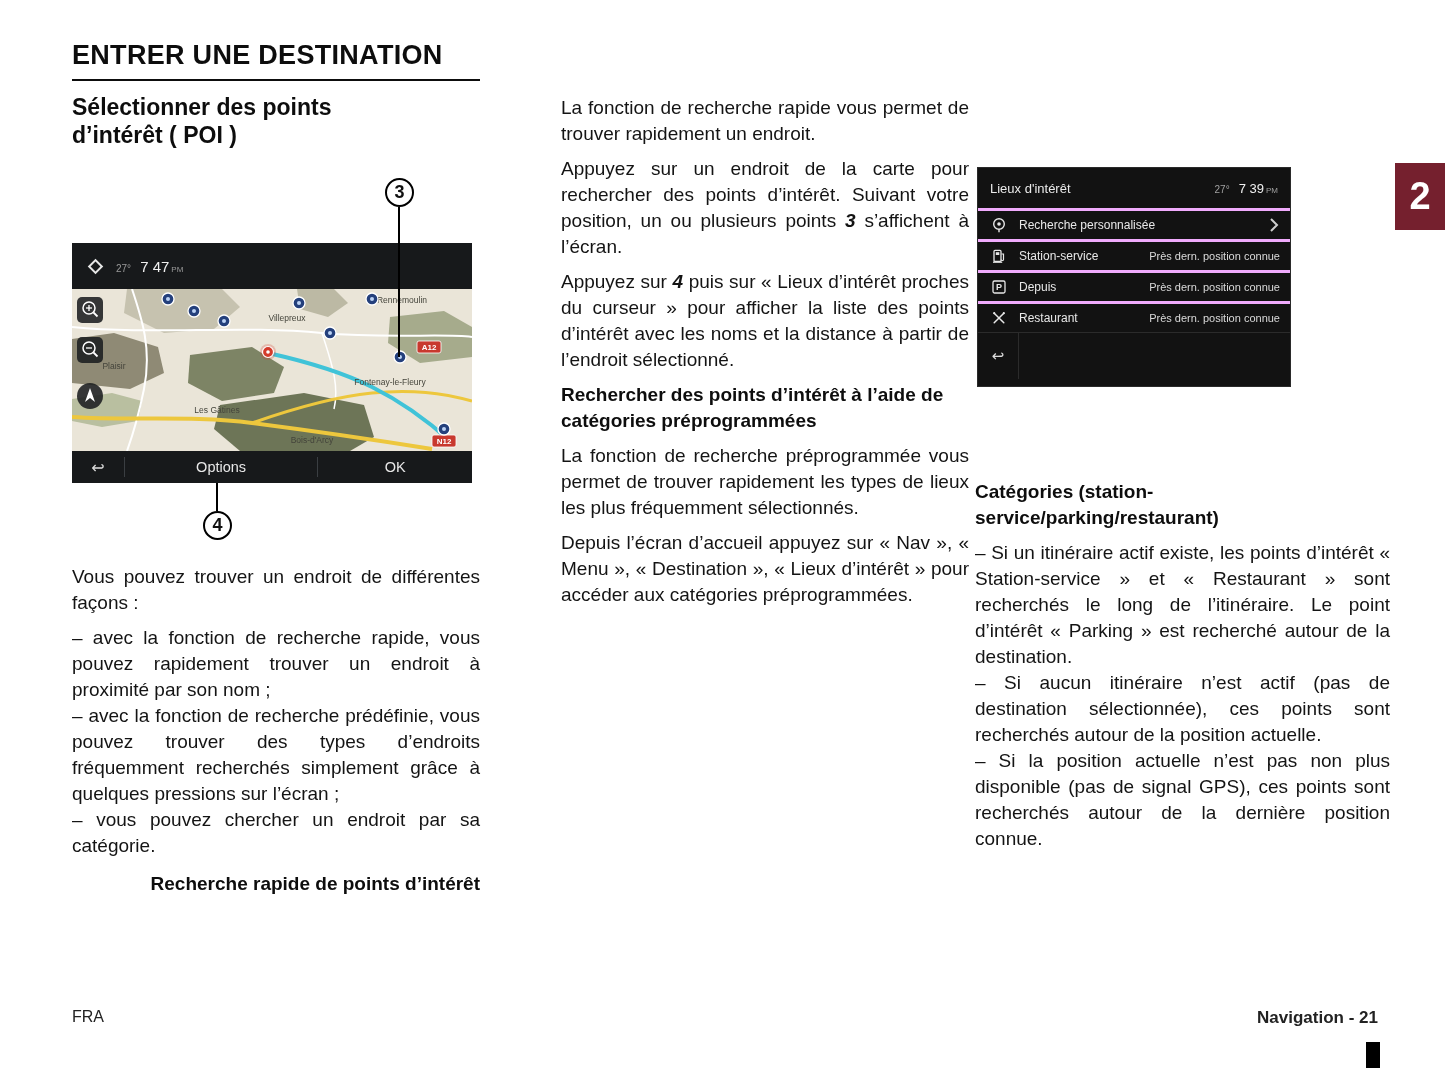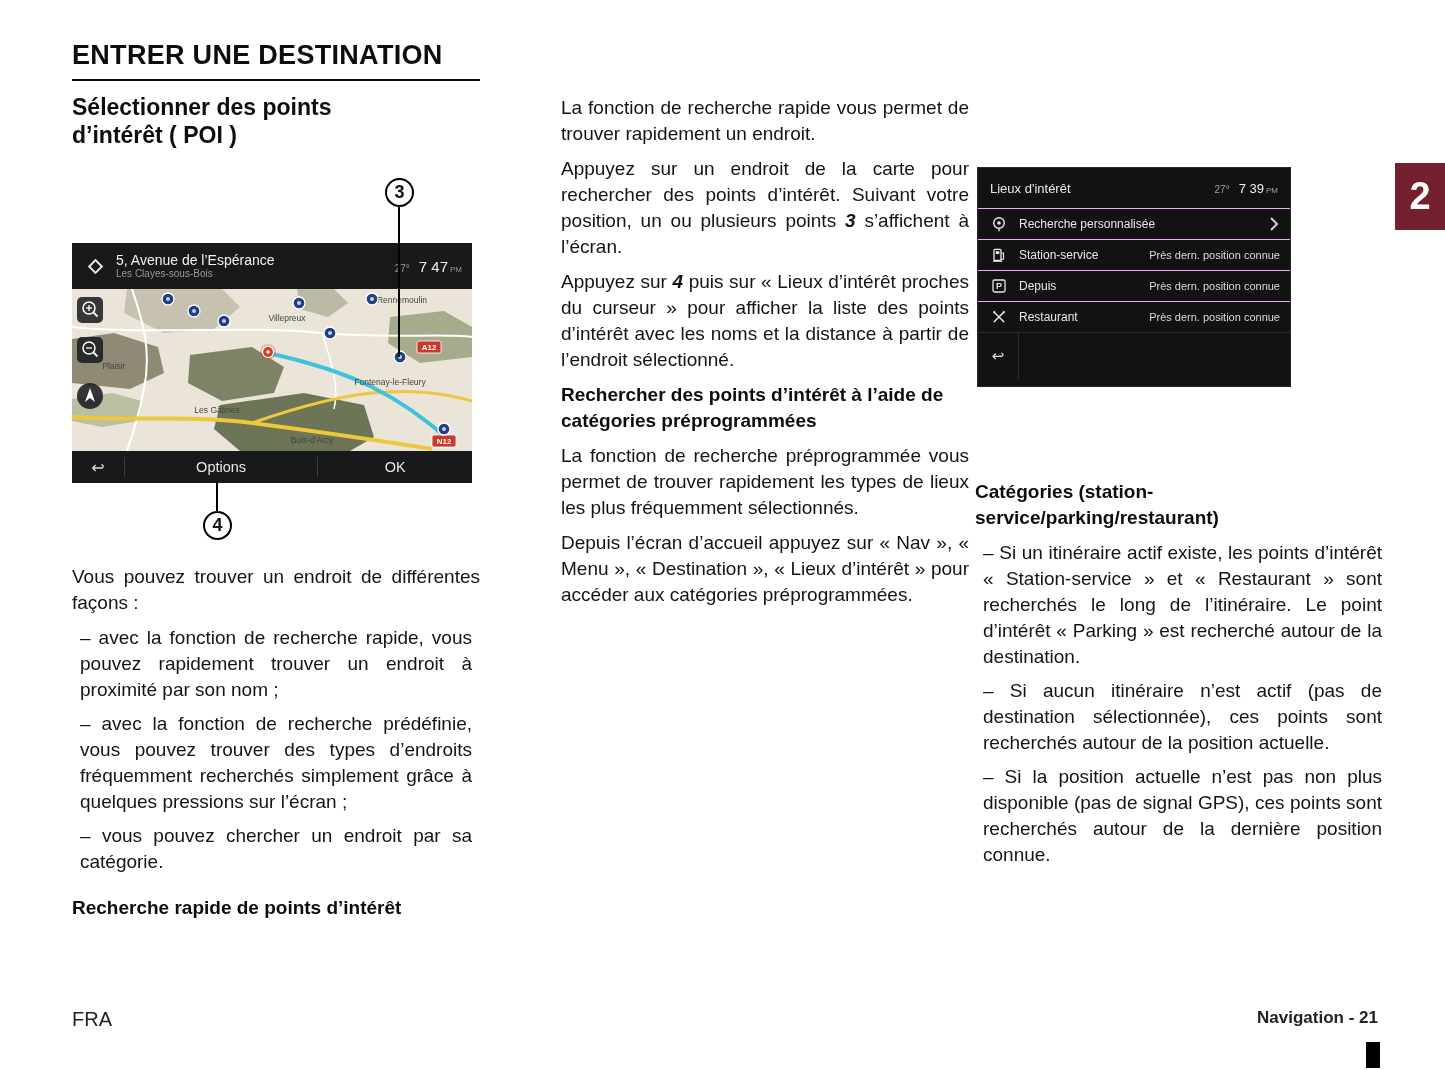--- a/index.html
+++ b/index.html
@@ -8,34 +8,34 @@
     width:1445px; height:1070px; position:relative; overflow:hidden;
     font-family:"Liberation Sans", sans-serif; color:#111;
   }
   .page { position:absolute; inset:0; background:#fff;padding-left:27px; }
 
   
   .title { position:absolute; left:72px; top:40px; font-size:27px; font-weight:bold; letter-spacing:.3px; color:#0d0d0d; }
   .title-rule { position:absolute; left:72px; top:79px; width:408px; height:2px; background:#0d0d0d; }
   .tab { position:absolute; right:0; top:163px; width:50px; height:67px; background:#75202e; color:#fff;
          display:flex; align-items:center; justify-content:center; font-size:38px; font-weight:bold; }
-  .footer-left  { position:absolute; left:72px;  top:1008px; font-size:20px; color:#222; }
+  .footer-left  { position:absolute; left:72px;  top:1008px; font-size:16px; color:#222; }
   .footer-right { position:absolute; right:67px; top:1008px; font-size:17px; font-weight:bold; color:#222; }
   .print-mark { position:absolute; left:1366px; top:1042px; width:14px; height:26px; background:#000; }
 
   
   .h2 { position:absolute; left:72px; top:93px; width:340px; font-size:23px; line-height:28px; font-weight:bold; color:#0d0d0d; }
   .col { position:absolute; font-size:19px; line-height:26px; text-align:justify; color:#141414; }
   .col1-text { left:72px;  top:564px; width:408px; }
   .col2      { left:525px; top:95px;  width:408px;margin-left:36px; }
   .col3-text { left:975px; top:463px; width:415px; }
   .p    { margin:0 0 9px 0; }
-  .dash { margin:8px; }
+  .dash { margin:0; }
   .h3 { font-size:19px; line-height:26px; font-weight:bold; text-align:left; margin:4px 0 9px 0; color:#0d0d0d; }
-  .h3.tight { margin:20px 0 0 0; }
+  .h3.tight { margin:12px 0 0 0;text-align:right; }
   .ref { font-weight:bold; font-style:italic; }
 
   
   .figure { position:absolute; left:72px; top:170px; width:400px; height:372px; }
   .callout { position:absolute; width:29px; height:29px; border:2px solid #000; border-radius:50%; background:#fff;
              display:flex; align-items:center; justify-content:center; font-size:18px; font-weight:bold; z-index:4; }
   .c3 { left:313px; top:8px; }
   .c4 { left:131px; top:341px; }
   .cline { position:absolute; width:2px; background:#000; z-index:3; }
   .l3 { left:326px; top:37px; height:150px; }
@@ -63,21 +63,21 @@
   .badge-text { font-size:8px; font-weight:bold; fill:#fff; }
 
   
   .poi-figure { position:absolute; left:978px; top:168px; width:312px; height:218px; background:#121212; outline:1px solid #2a2a2a; }
   .poi-header { height:40px; display:flex; align-items:center; padding:0 12px; }
   .poi-title { color:#eaeaea; font-size:13px; flex:1; }
   .poi-right { display:flex; align-items:baseline; }
   .poi-temp { color:#a0a0a0; font-size:10px; margin-right:9px; }
   .poi-time { color:#f0f0f0; font-size:13px; }
   .poi-ampm { color:#a0a0a0; font-size:8px; margin-left:2px; }
-  .poi-row { height:31px; display:flex; align-items:center; padding:0 10px 0 12px; border-top:1px solid #f0abfc; }
+  .poi-row { height:31px; display:flex; align-items:center; padding:0 10px 0 12px; border-top:3px solid #f0abfc; }
   .poi-icon { width:18px; margin-right:11px; display:flex; align-items:center; justify-content:center; flex:none; }
   .poi-label { color:#e8e8e8; font-size:12px; white-space:nowrap; }
   .poi-value { margin-left:auto; color:#dadada; font-size:11px; white-space:nowrap; }
   .poi-chevron { margin-left:auto; display:flex; align-items:center; }
   .poi-footer { height:47px; display:flex; align-items:center; border-top:1px solid #2b2b2b; }
   .poi-back { width:40px; text-align:center; font-size:15px; color:#dcdcdc; }
   .poi-vdiv { width:1px; height:100%; background:#2b2b2b; }
   .picon-text { fill:#e8e8e8; font-size:9px; font-weight:bold; font-family:"Liberation Sans",sans-serif; }
 </style>
 </head>
@@ -90,24 +90,20 @@
 
   <h2 class="h2">Sélectionner des points d’intérêt ( POI )</h2>
 
   <div class="figure">
     <div class="callout c3">3</div>
     <div class="cline l3"></div>
 
     <div class="nav-screen">
       <div class="nav-top">
         <span class="nav-diamond"></span>
-        <div class="nav-addr">
-          <div class="addr1">5, Avenue de l’Espérance</div>
-          <div class="addr2">Les Clayes-sous-Bois</div>
-        </div>
         <div class="nav-right">
           <span class="nav-temp">27°</span>
           <span class="nav-time">7 47</span>
           <span class="nav-ampm">PM</span>
         </div>
       </div>
 
       <svg class="map-svg" viewBox="0 0 400 162">
         <rect x="0" y="0" width="400" height="162" fill="#eae5d8"></rect>
         <polygon points="55,0 150,0 168,18 142,40 92,44 52,24" fill="#c6c2af"></polygon>

